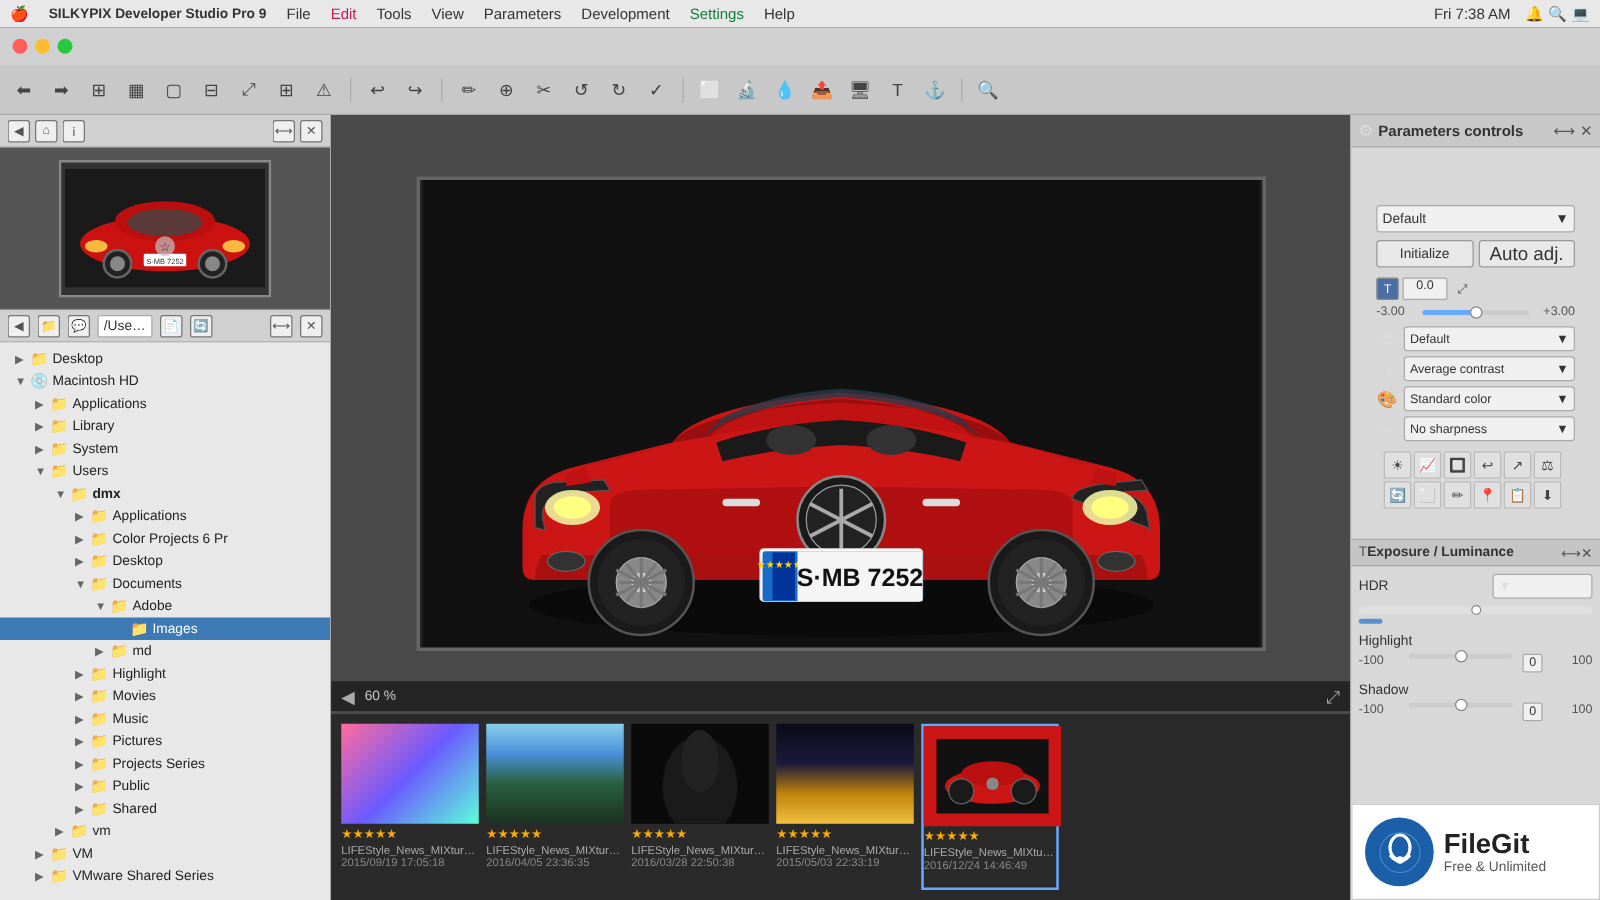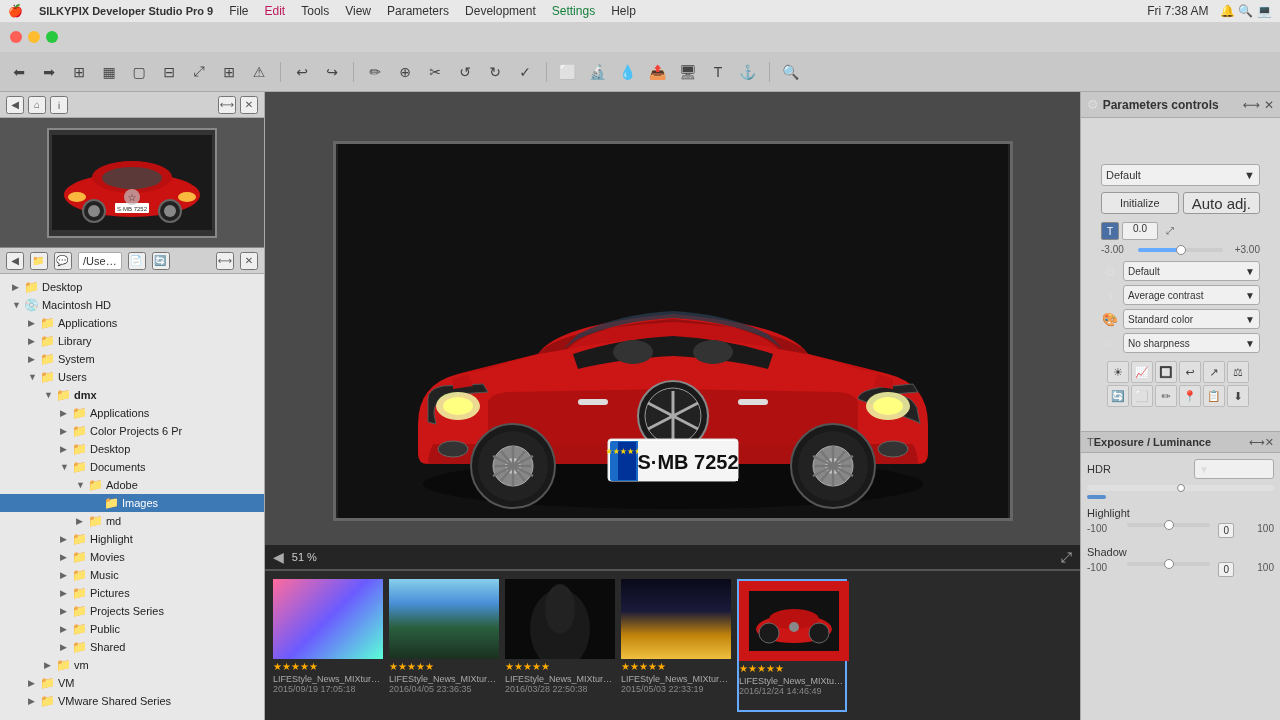--- a/index.html
+++ b/index.html
@@ -494,21 +494,21 @@
           <rect x="240" y="255" width="30" height="6" fill="#ddd" rx="3"></rect>
           <rect x="400" y="255" width="30" height="6" fill="#ddd" rx="3"></rect>
 
           <path d="M 130 230 L 115 235 L 115 245 L 135 242 Z" fill="#c01212"></path>
           <path d="M 540 230 L 555 235 L 555 245 L 535 242 Z" fill="#c01212"></path>
         </svg>
       </div>
 
       <div class="image-controls">
         <span class="zoom-btn">◀</span>
-        <span class="zoom-label">51 %</span>
+        <span class="zoom-label">60 %</span>
         <div style="flex:1"></div>
         <span class="zoom-btn">⤢</span>
       </div>
     </div>
 
     <div class="filmstrip">
 
       <div class="filmstrip-item">
         <div class="filmstrip-thumb thumb-gradient-1"></div>
         <div class="filmstrip-stars">
@@ -722,15 +722,29 @@
           <div class="full-slider" style="position:relative;flex:1;height:4px;background:#ccc;border-radius:2px;">
             <div style="position:absolute;left:calc(50% - 1px);top:0;width:2px;height:4px;background:#6af;"></div>
             <div class="full-slider-thumb" style="left:calc(50% - 5px);"></div>
           </div>
           <span class="slider-center-val">0</span>
           <span class="slider-max">100</span>
         </div>
       </div>
     </div>
 
+    <div style="margin-top:auto;border:1px solid #ccc;background:white;display:flex;align-items:center;padding:10px;gap:8px;">
+      <div style="width:55px;height:55px;background:#1a5fa8;border-radius:50%;display:flex;align-items:center;justify-content:center;">
+        <svg width="36" height="36" viewBox="0 0 36 36">
+          <circle cx="18" cy="18" r="16" fill="#1a5fa8" stroke="#4488cc" stroke-width="1"></circle>
+          <ellipse cx="18" cy="14" rx="8" ry="10" fill="none" stroke="white" stroke-width="2.5"></ellipse>
+          <path d="M 10 20 Q 18 30 26 20" fill="none" stroke="white" stroke-width="2.5"></path>
+          <circle cx="18" cy="24" r="3" fill="white"></circle>
+        </svg>
+      </div>
+      <div>
+        <div style="font-size:22px;font-weight:bold;color:#222;line-height:1.1;">FileGit</div>
+        <div style="font-size:11px;color:#555;">Free &amp; Unlimited</div>
+      </div>
+    </div>
   </div>
 
 </div>
 
 </body></html>

